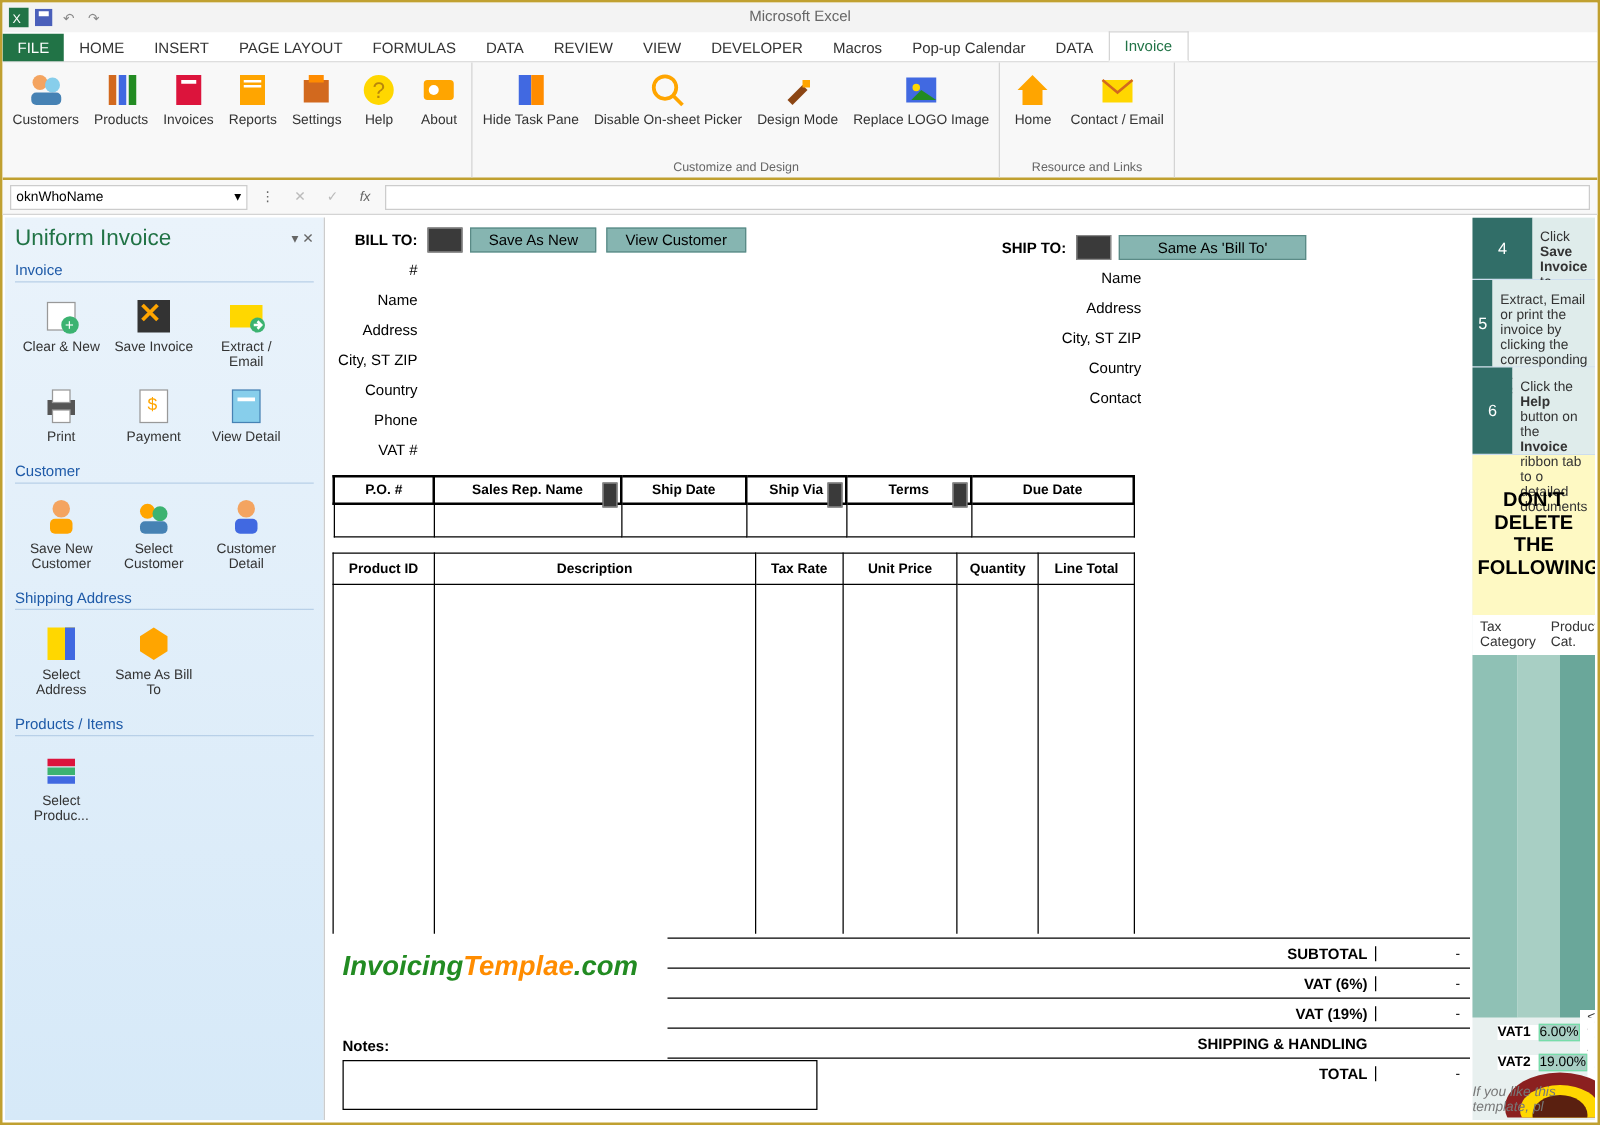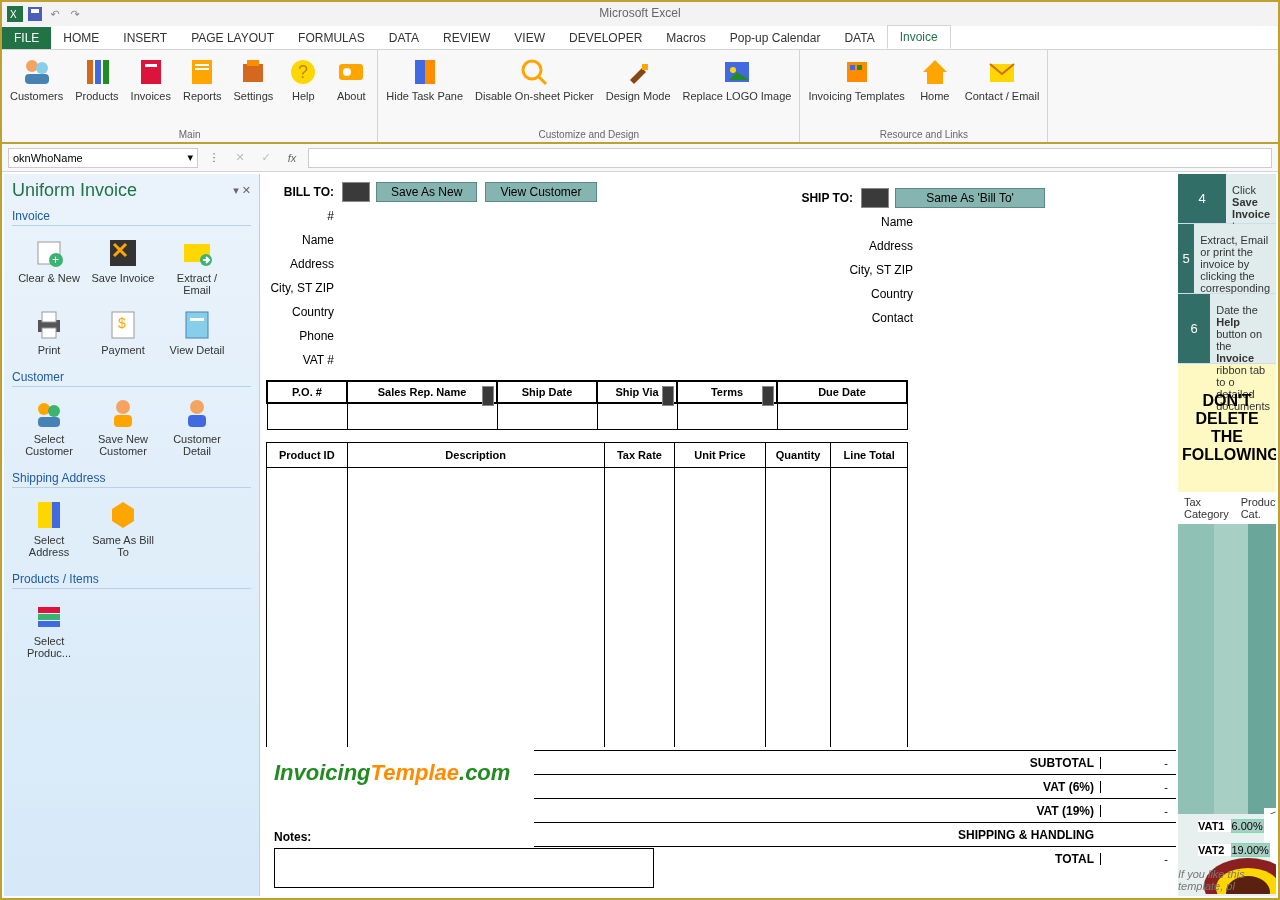--- a/index.html
+++ b/index.html
@@ -170,21 +170,20 @@
       <div class="r-btn">
           <span class="ic">
             <svg width="32" height="32">
               <rect x="4" y="8" width="24" height="16" rx="3" fill="#ffa500"></rect>
               <circle cx="12" cy="16" r="4" fill="#fff"></circle>
             </svg>
           </span>
           <span>About</span>
         </div>
     </div>
-    <div class="r-label">Main</div>
   </div>
   <div class="r-group">
     <div class="r-icons">
       <div class="r-btn">
           <span class="ic">
             <svg width="32" height="32">
               <rect x="6" y="4" width="10" height="24" fill="#4169e1"></rect>
               <rect x="16" y="4" width="10" height="24" fill="#ff8c00"></rect>
             </svg>
           </span>
@@ -216,30 +215,20 @@
               <path d="M8 24 L16 16 L28 24 Z" fill="#228b22"></path>
             </svg>
           </span>
           <span>Replace LOGO Image</span>
         </div>
     </div>
     <div class="r-label">Customize and Design</div>
   </div>
   <div class="r-group">
     <div class="r-icons">
-      <div class="r-btn">
-          <span class="ic">
-            <svg width="32" height="32">
-              <rect x="6" y="6" width="20" height="20" fill="#ff8c00"></rect>
-              <rect x="9" y="9" width="5" height="5" fill="#4169e1"></rect>
-              <rect x="16" y="9" width="5" height="5" fill="#228b22"></rect>
-            </svg>
-          </span>
-          <span>Invoicing Templates</span>
-        </div>
       <div class="r-btn">
           <span class="ic">
             <svg width="32" height="32">
               <path d="M16 4 L28 16 L24 16 L24 28 L8 28 L8 16 L4 16 Z" fill="#ffa500"></path>
             </svg>
           </span>
           <span>Home</span>
         </div>
       <div class="r-btn">
           <span class="ic">
@@ -332,35 +321,35 @@
             </svg>
           </span>
           <span>View Detail</span>
         </div>
     </div>
     <div class="tp-sect">Customer</div>
     <div class="tp-row">
       <div class="tp-btn">
           <span class="ic">
             <svg width="34" height="34">
+              <circle cx="17" cy="10" r="7" fill="#f4a460"></circle>
+              <rect x="8" y="18" width="18" height="12" rx="4" fill="#ffa500"></rect>
+            </svg>
+          </span>
+          <span>Save New Customer</span>
+        </div>
+      <div class="tp-btn">
+          <span class="ic">
+            <svg width="34" height="34">
               <circle cx="12" cy="12" r="6" fill="#ffa500"></circle>
               <circle cx="22" cy="14" r="6" fill="#3cb371"></circle>
               <rect x="6" y="20" width="22" height="10" rx="4" fill="#4682b4"></rect>
             </svg>
           </span>
           <span>Select Customer</span>
-        </div>
-      <div class="tp-btn">
-          <span class="ic">
-            <svg width="34" height="34">
-              <circle cx="17" cy="10" r="7" fill="#f4a460"></circle>
-              <rect x="8" y="18" width="18" height="12" rx="4" fill="#ffa500"></rect>
-            </svg>
-          </span>
-          <span>Save New Customer</span>
         </div>
       <div class="tp-btn">
           <span class="ic">
             <svg width="34" height="34">
               <circle cx="17" cy="10" r="7" fill="#f4a460"></circle>
               <rect x="8" y="18" width="18" height="12" rx="4" fill="#4169e1"></rect>
             </svg>
           </span>
           <span>Customer Detail</span>
         </div>
@@ -527,21 +516,21 @@
       <div class="hint" style="height:50px">
         <div class="hint-num">4</div>
         <div class="hint-txt"><span>Click </span><b>Save Invoice</b><span> to create a new invoice.</span></div>
       </div>
       <div class="hint" style="height:70px">
         <div class="hint-num">5</div>
         <div class="hint-txt">Extract, Email or print the invoice by clicking the corresponding button on the task pane.</div>
       </div>
       <div class="hint" style="height:70px">
         <div class="hint-num">6</div>
-        <div class="hint-txt"><span>Date the </span><b>Help</b><span> button on the </span><b>Invoice</b><span> ribbon tab to o detailed documents</span></div>
+        <div class="hint-txt"><span>Click the </span><b>Help</b><span> button on the </span><b>Invoice</b><span> ribbon tab to o detailed documents</span></div>
       </div>
       <div class="warn">DON'T DELETE THE FOLLOWING</div>
       <div class="cat-head">
         <div style="width:78px">Tax Category</div>
         <div style="width:72px">Product Cat.</div>
 
       </div>
       <div class="cat-cols">
           <div></div>
           <div></div>

